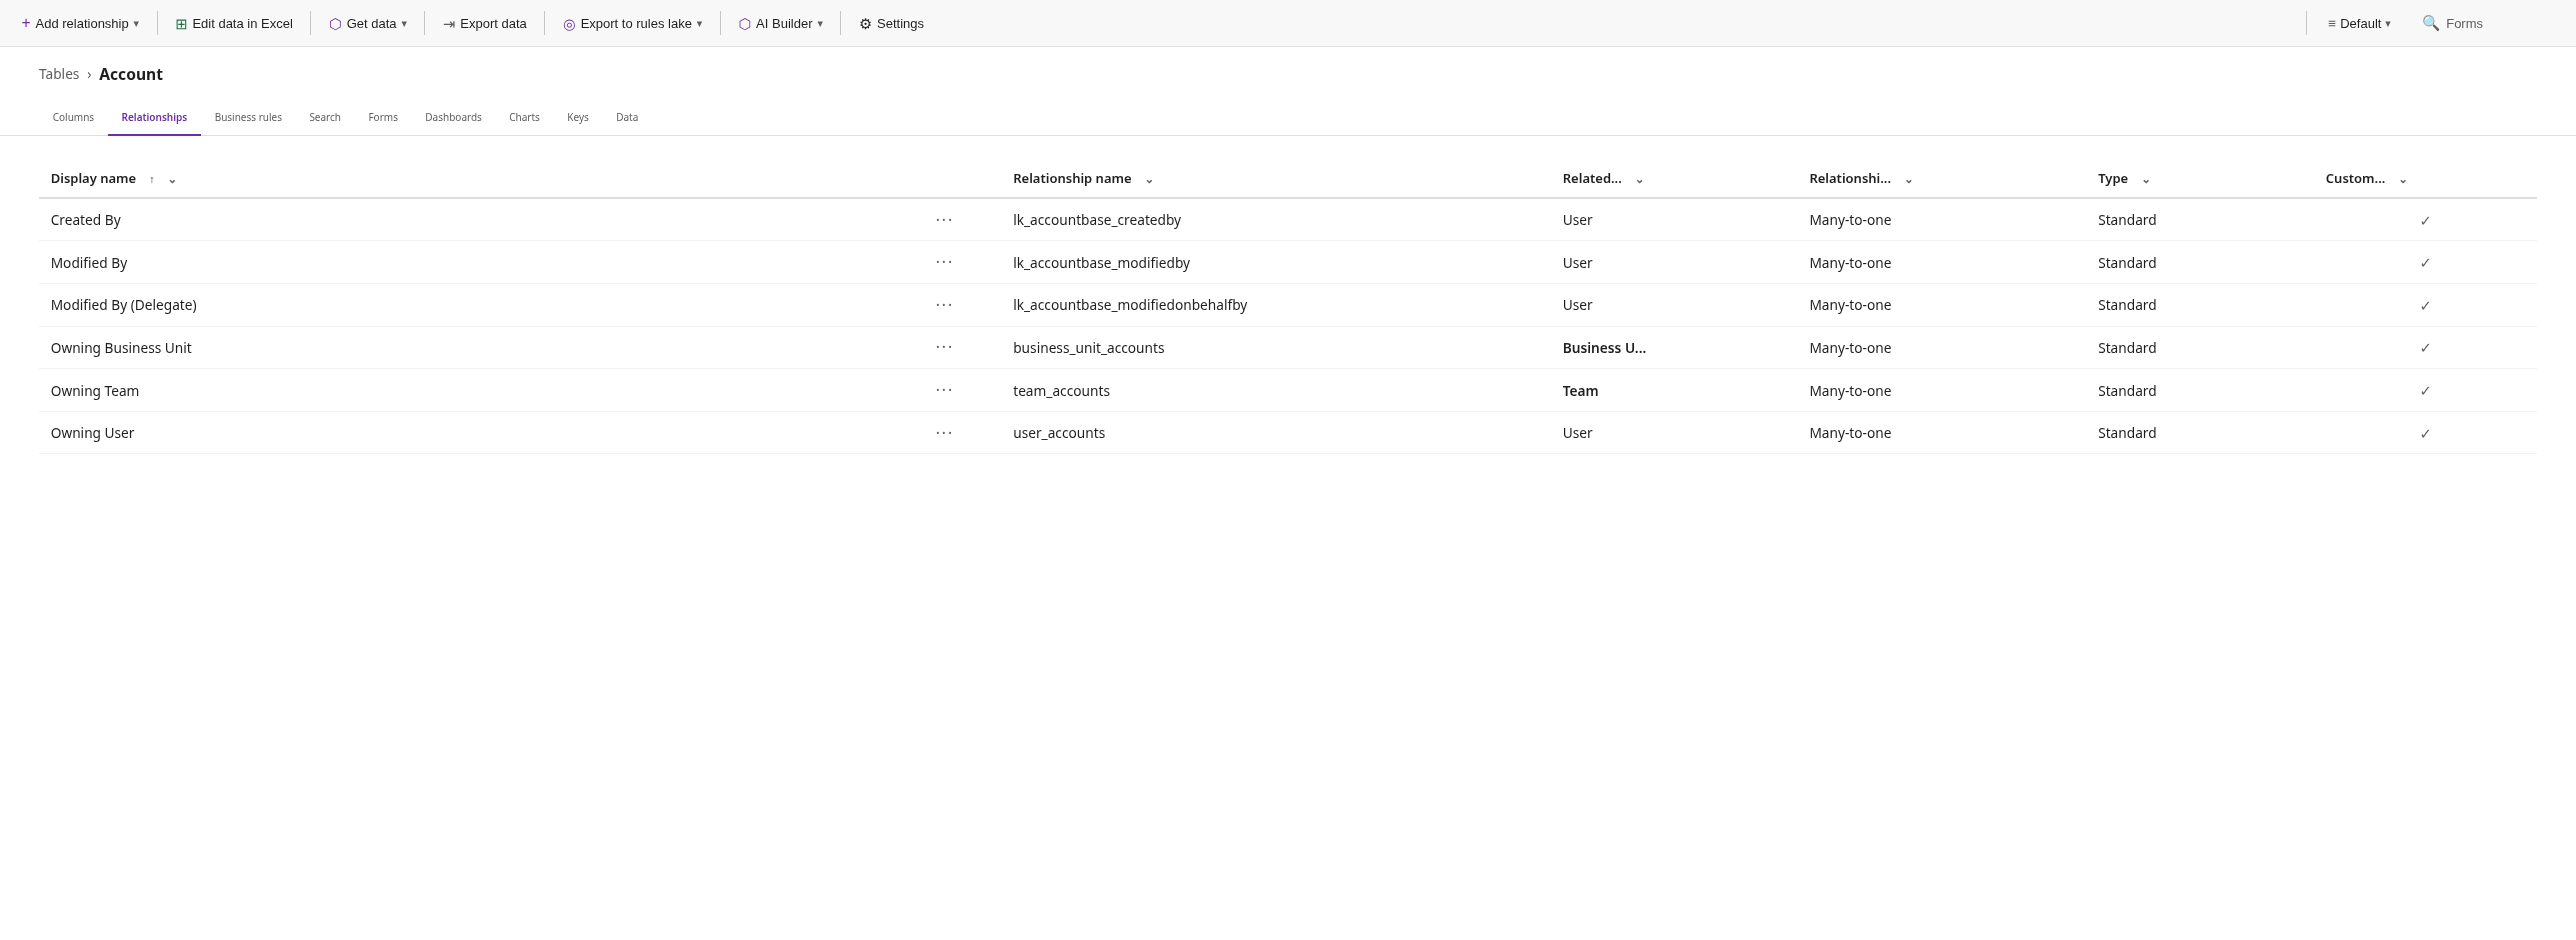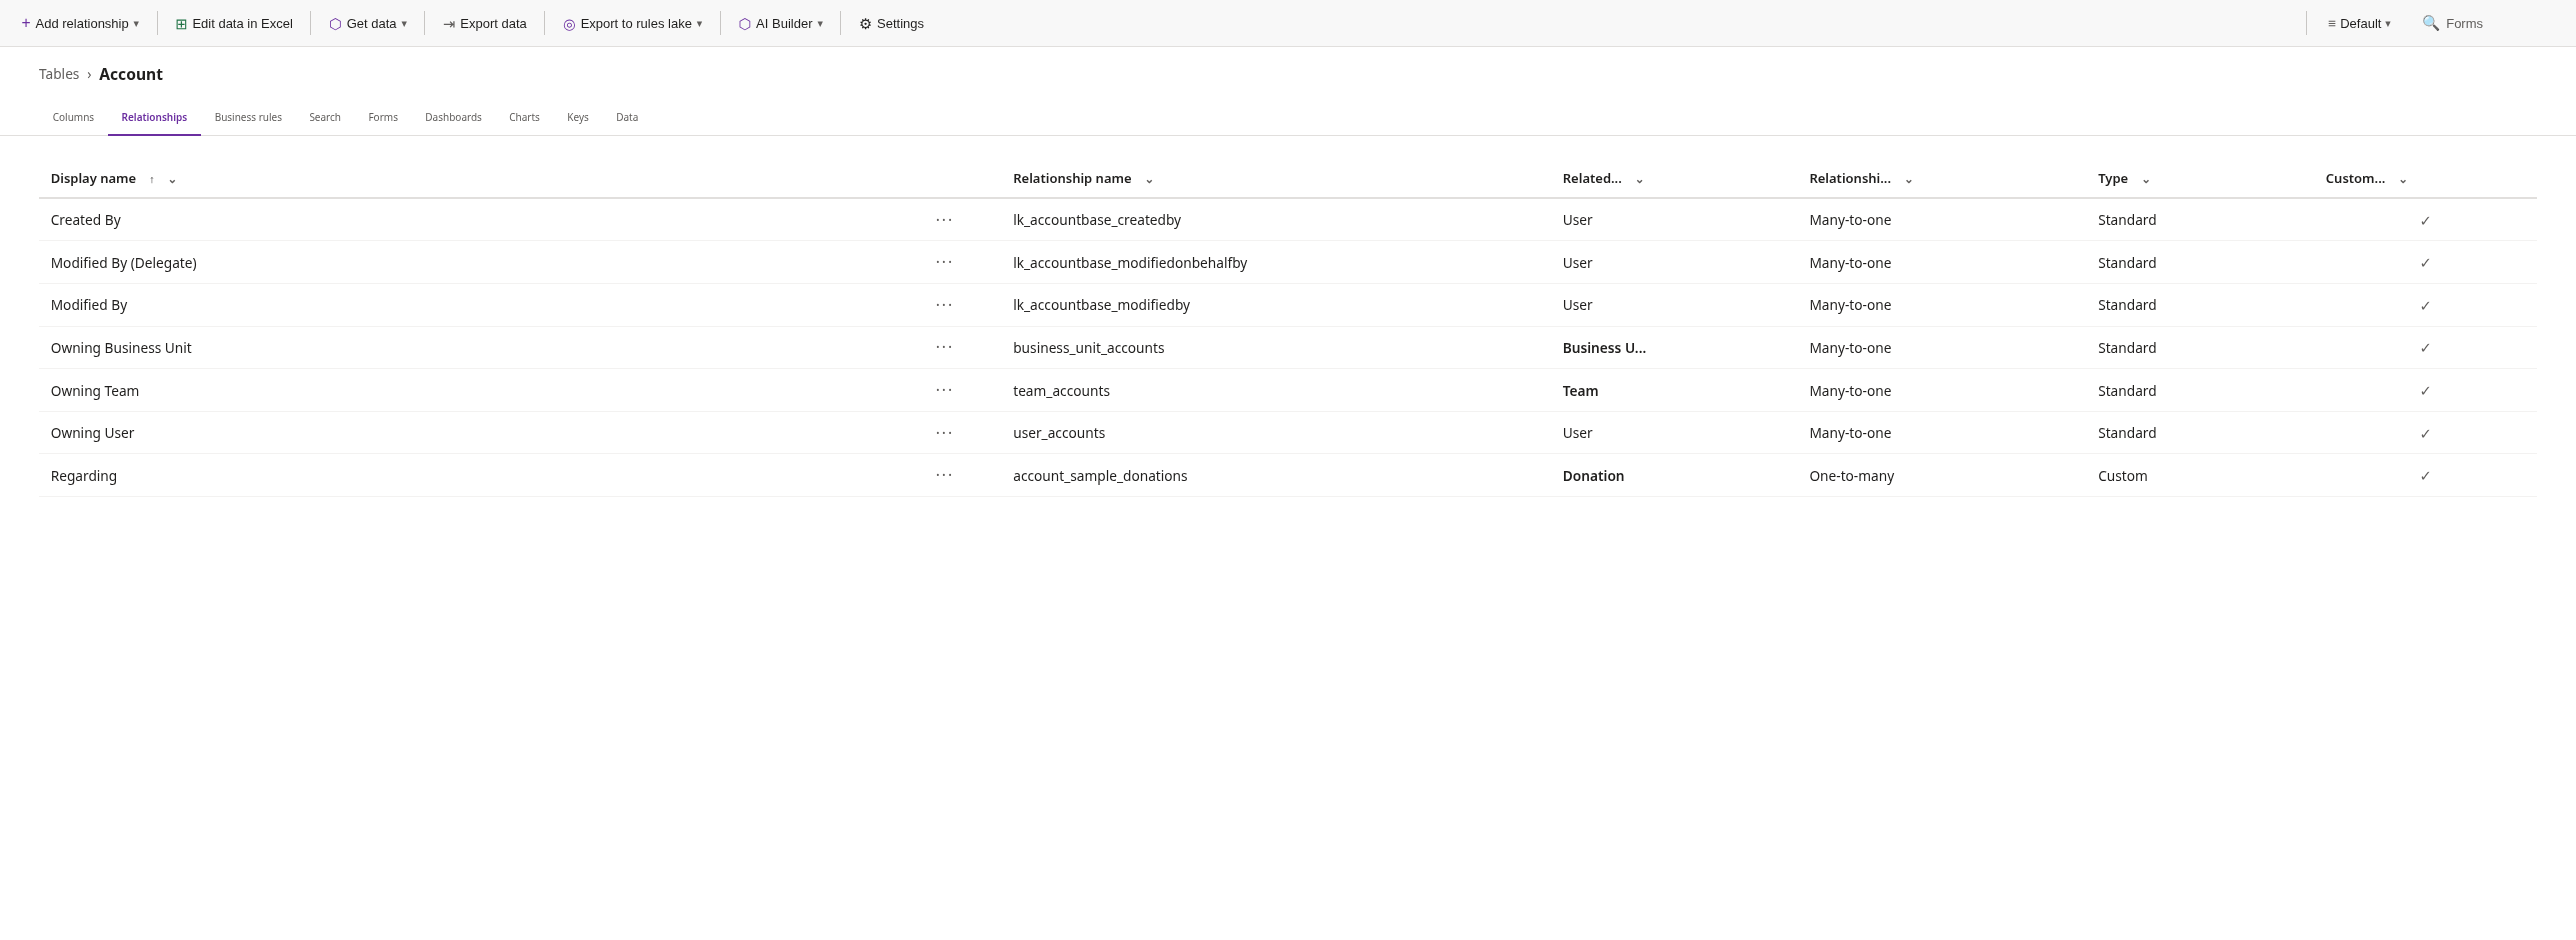--- a/index.html
+++ b/index.html
@@ -327,46 +327,46 @@
       </td>
       <td class="col-relname">lk_accountbase_createdby</td>
       <td class="col-related">User</td>
       <td class="col-reltype">Many-to-one</td>
       <td class="col-type">Standard</td>
       <td class="col-custom">
         <span class="checkmark" style="color:#605e5c;">✓</span>
       </td>
     </tr>
         <tr>
+      <td class="col-display">Modified By</td>
+      <td class="col-dots">
+        <span class="dots-menu">···</span>
+      </td>
+      <td class="col-relname">lk_accountbase_modifiedby</td>
+      <td class="col-related">User</td>
+      <td class="col-reltype">Many-to-one</td>
+      <td class="col-type">Standard</td>
+      <td class="col-custom">
+        <span class="checkmark" style="color:#605e5c;">✓</span>
+      </td>
+    </tr>
+        <tr>
       <td class="col-display">Modified By (Delegate)</td>
       <td class="col-dots">
         <span class="dots-menu">···</span>
       </td>
       <td class="col-relname">lk_accountbase_modifiedonbehalfby</td>
       <td class="col-related">User</td>
       <td class="col-reltype">Many-to-one</td>
       <td class="col-type">Standard</td>
       <td class="col-custom">
         <span class="checkmark" style="color:#605e5c;">✓</span>
       </td>
     </tr>
         <tr>
-      <td class="col-display">Modified By</td>
-      <td class="col-dots">
-        <span class="dots-menu">···</span>
-      </td>
-      <td class="col-relname">lk_accountbase_modifiedby</td>
-      <td class="col-related">User</td>
-      <td class="col-reltype">Many-to-one</td>
-      <td class="col-type">Standard</td>
-      <td class="col-custom">
-        <span class="checkmark" style="color:#605e5c;">✓</span>
-      </td>
-    </tr>
-        <tr>
       <td class="col-display">Owning Business Unit</td>
       <td class="col-dots">
         <span class="dots-menu">···</span>
       </td>
       <td class="col-relname">business_unit_accounts</td>
       <td class="col-related" style="font-weight:600;">Business U...</td>
       <td class="col-reltype">Many-to-one</td>
       <td class="col-type">Standard</td>
       <td class="col-custom">
         <span class="checkmark" style="color:#605e5c;">✓</span>
@@ -387,33 +387,20 @@
     </tr>
         <tr>
       <td class="col-display">Owning User</td>
       <td class="col-dots">
         <span class="dots-menu">···</span>
       </td>
       <td class="col-relname">user_accounts</td>
       <td class="col-related">User</td>
       <td class="col-reltype">Many-to-one</td>
       <td class="col-type">Standard</td>
-      <td class="col-custom">
-        <span class="checkmark" style="color:#605e5c;">✓</span>
-      </td>
-    </tr>
-        <tr>
-      <td class="col-display">Regarding</td>
-      <td class="col-dots">
-        <span class="dots-menu">···</span>
-      </td>
-      <td class="col-relname">account_sample_donations</td>
-      <td class="col-related" style="font-weight:600;">Donation</td>
-      <td class="col-reltype">One-to-many</td>
-      <td class="col-type">Custom</td>
       <td class="col-custom">
         <span class="checkmark" style="color:#605e5c;">✓</span>
       </td>
     </tr>
       </tbody>
   </table>
 </div>
 
 
 </body></html>

